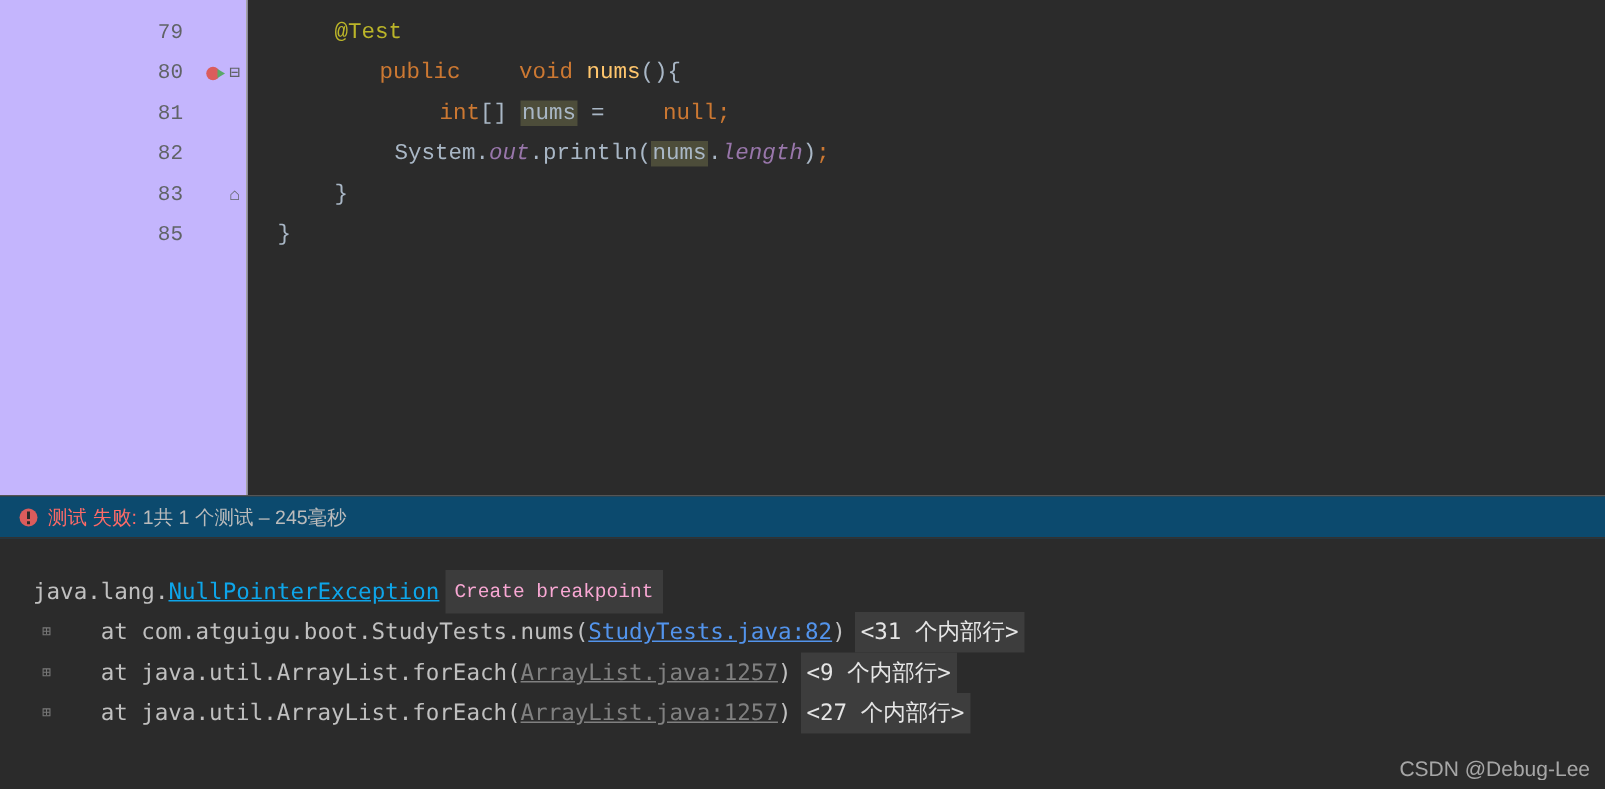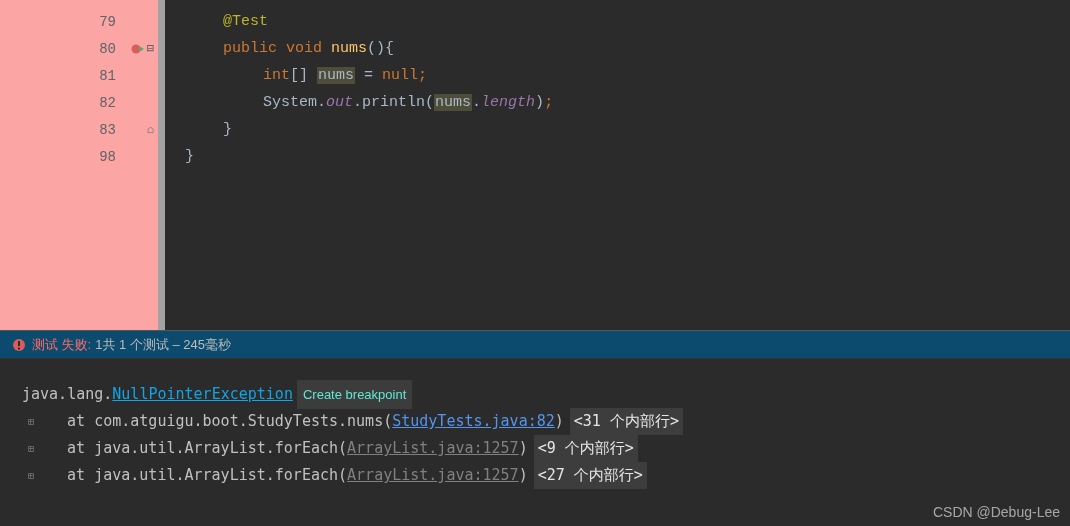--- a/index.html
+++ b/index.html
@@ -13,22 +13,22 @@
       overflow: hidden;
       position: relative;
     }
     .editor-area {
       display: flex;
       height: 330px;
       background: #2b2b2b;
     }
     .gutter {
       width: 165px;
-      background: #fca5a5;
-      border-right: 7px solid #a3a3a3;
+      background: #c4b5fd;
+      border-right: 1px solid #a3a3a3;
       padding-top: 8px;
       padding-left: 12px;
     }
     .gutter-line {
       height: 27px;
       display: flex;
       align-items: center;
       justify-content: flex-end;
       padding-right: 12px;
       position: relative;
@@ -58,21 +58,21 @@
       padding-top: 8px;
       padding-left: 20px;
     }
     .code-line {
       height: 27px;
       display: flex;
       align-items: center;
       white-space: pre;
     }
     .annotation { color: #bbb529; }
-    .keyword { color: #cc7832; }
+    .keyword { color: #cc7832; margin-left: 30px; }
     .method-name { color: #ffc66d; }
     .highlight-var { background: #4d4d3a; color: #a9b7c6; padding: 0 1px; }
     .field-access { color: #9876aa; font-style: italic; }
     .semicolon { color: #cc7832; }
     .paren { color: #a9b7c6; }
     .method-call { color: #a9b7c6; }
     .console-panel {
       height: 196px;
       background: #2b2b2b;
       border-top: 1px solid #555;
@@ -110,24 +110,24 @@
       font-size: 10px;
       width: 18px;
       display: inline-flex;
       justify-content: center;
       cursor: pointer;
     }
     .console-text { color: #c0c0c0; }
     .exception-link { color: #0ea5e9; text-decoration: underline; cursor: pointer; }
     .create-breakpoint {
       background: #3c3c3c;
-      color: #5eead4;
+      color: #f9a8d4;
       padding: 1px 6px;
       margin-left: 4px;
-      font-family: Liberation Sans, sans-serif;
+      font-family: Liberation Mono, monospace;
       font-size: 13px;
       cursor: pointer;
     }
     .stack-link-blue { color: #5394ec; text-decoration: underline; cursor: pointer; text-align: right; }
     .stack-link-gray { color: #808080; text-decoration: underline; cursor: pointer; }
     .stack-info-box { background: #3d3d3d; color: #e5e5e5; padding: 0 4px; margin-left: 6px; }
     .watermark {
       position: absolute;
       bottom: 6px;
       right: 10px;
@@ -164,21 +164,21 @@
     <div class="gutter-line">
       <span class="line-num">82</span>
     </div>
     <div class="gutter-line">
       <span class="line-num">83</span>
       <span class="gutter-icon-area">
         <span class="fold-icon">⌂</span>
       </span>
     </div>
     <div class="gutter-line">
-      <span class="line-num">98</span>
+      <span class="line-num">85</span>
     </div>
   </div>
   <div class="code-area">
     <div class="code-line indent-1">
       <span class="annotation">@Test</span>
     </div>
     <div class="code-line indent-1">
       <span class="keyword">public</span><span> </span><span class="keyword">void</span><span> </span><span class="method-name">nums</span><span class="paren">(){</span>
     </div>
     <div class="code-line indent-2">

